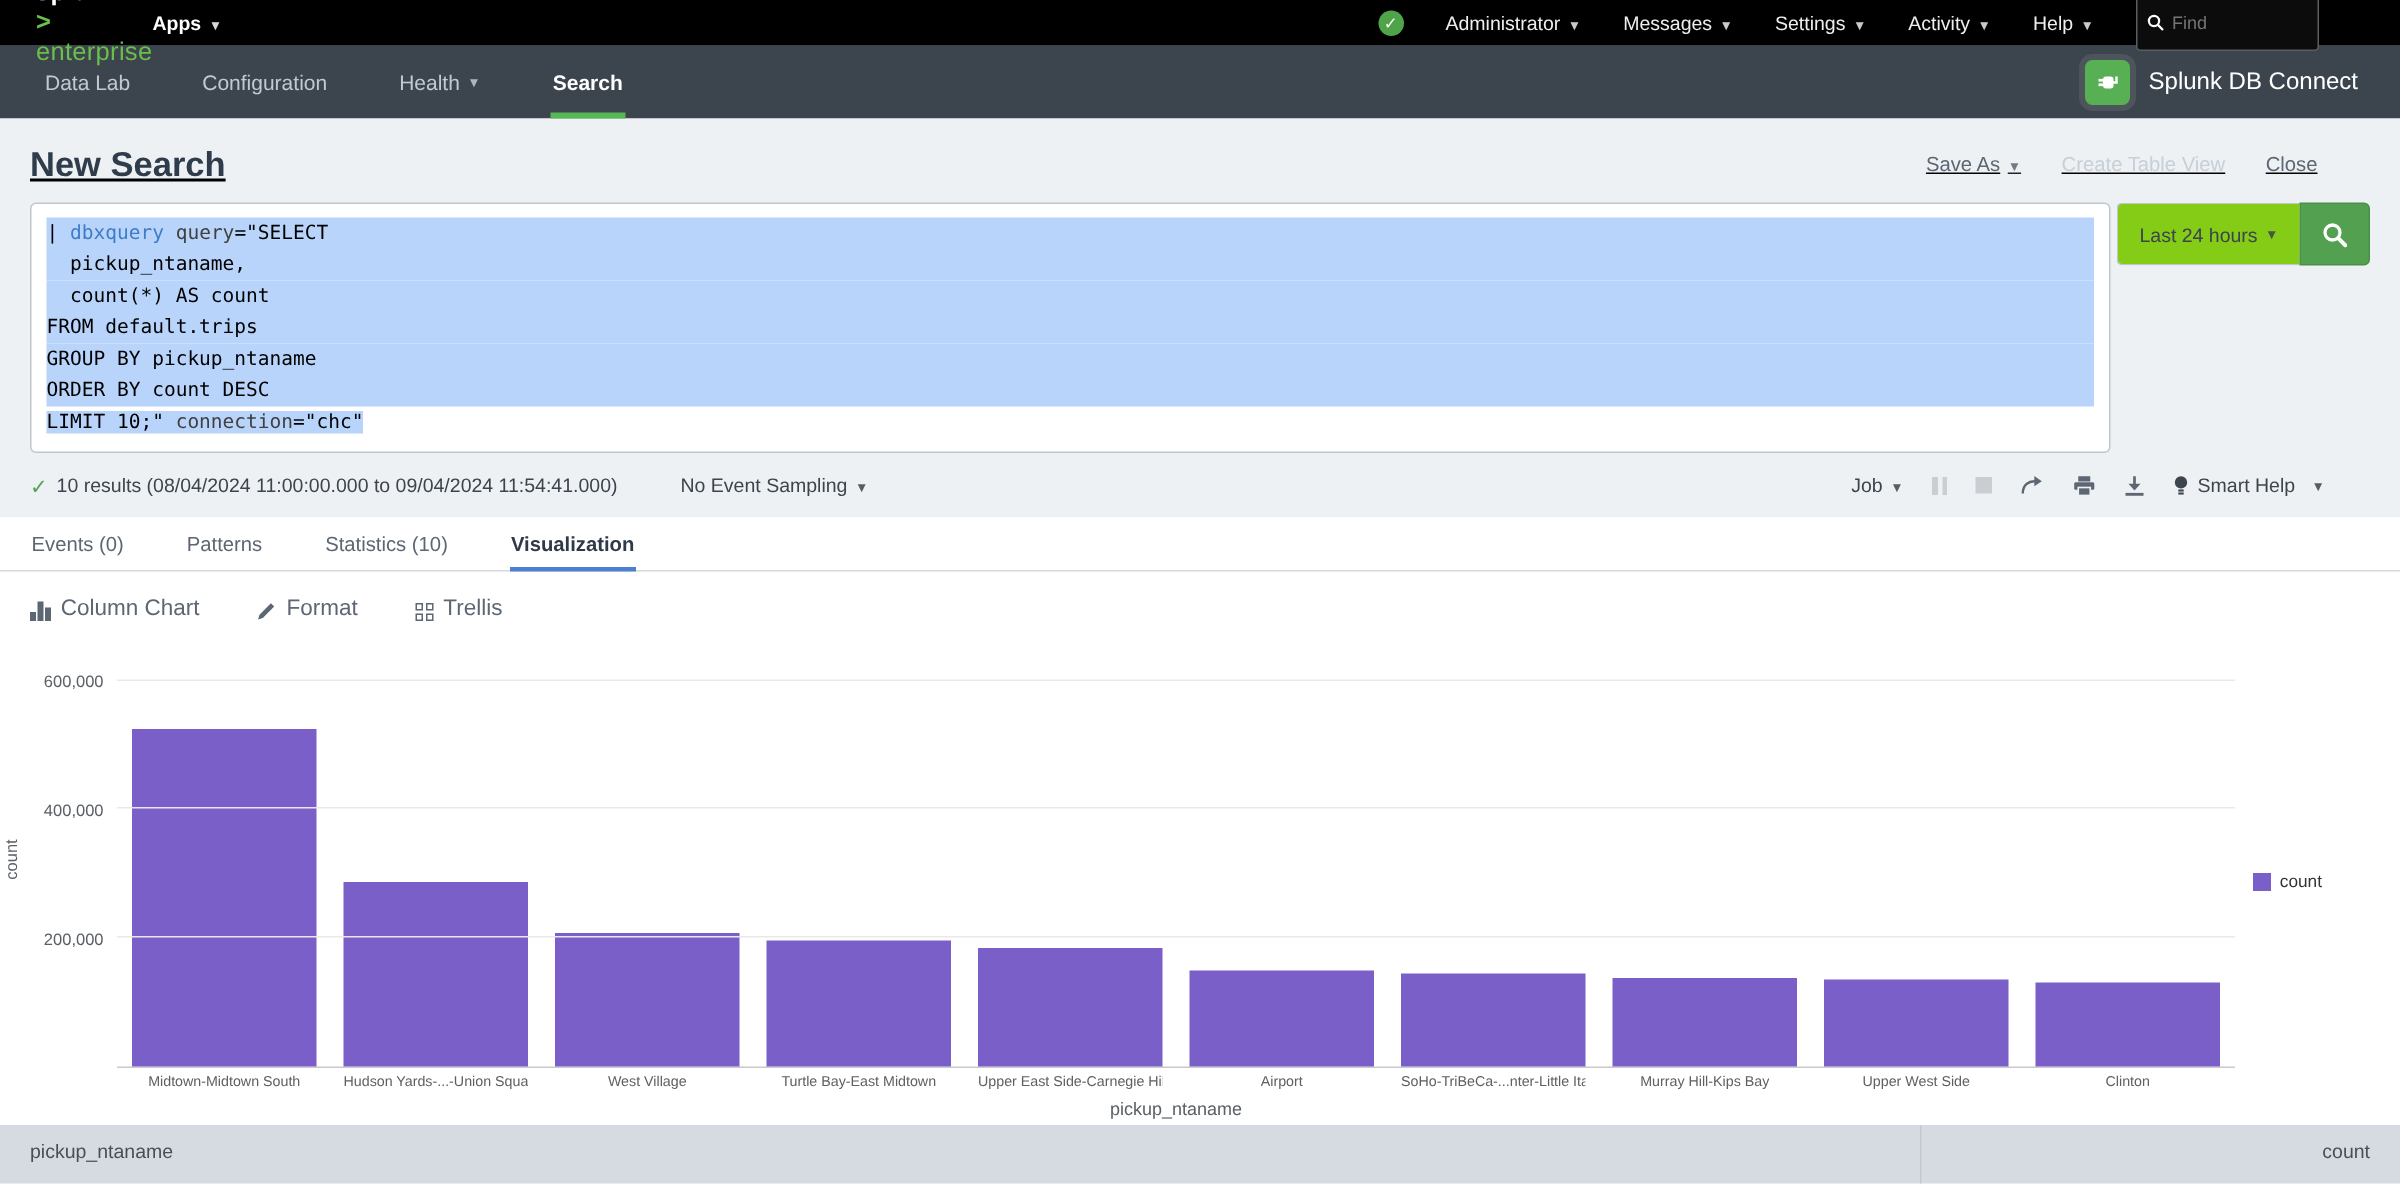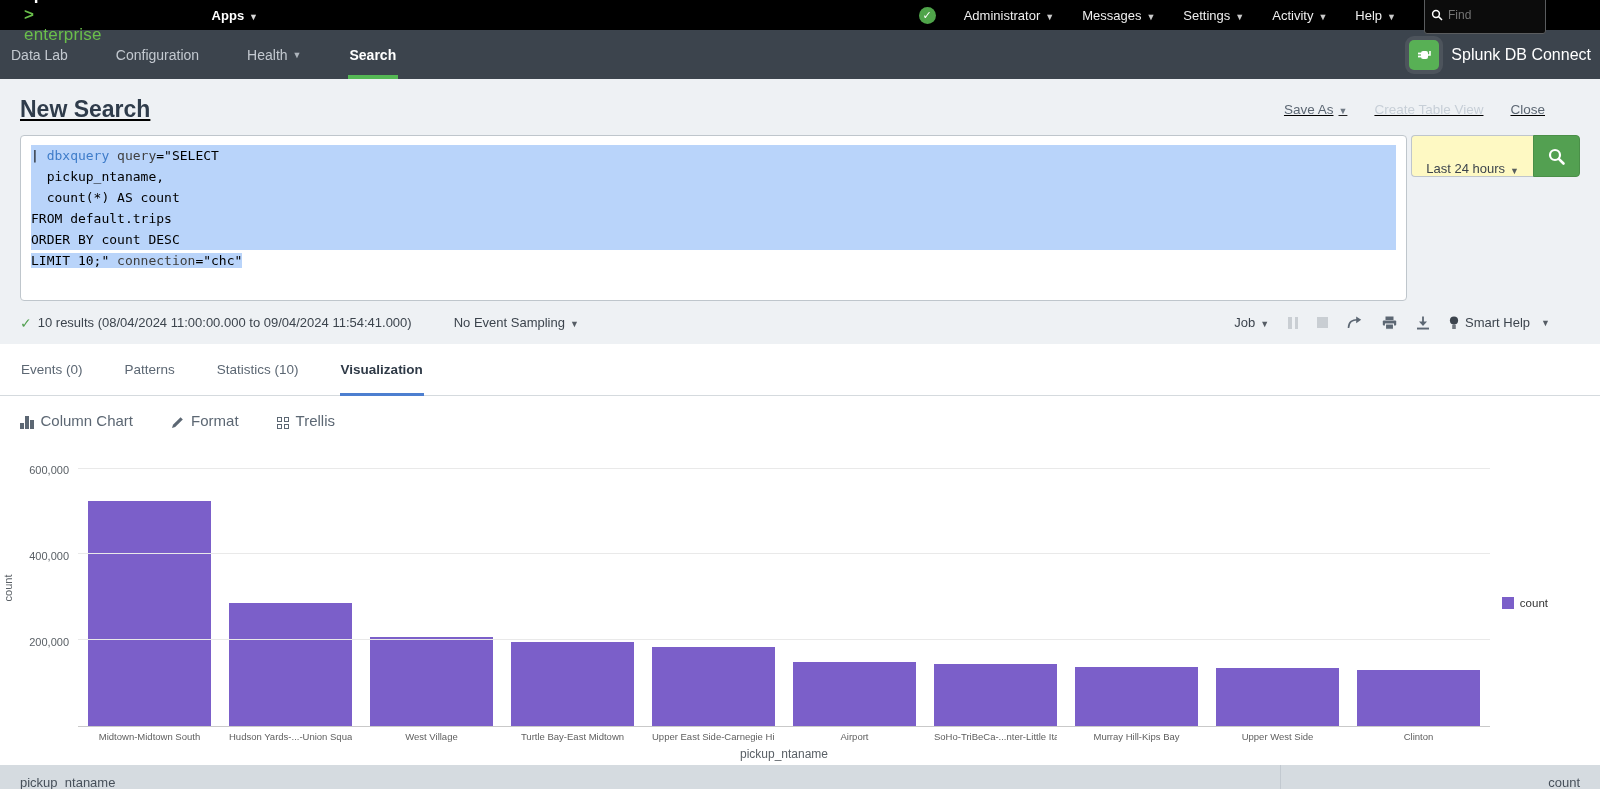--- a/index.html
+++ b/index.html
@@ -6,32 +6,32 @@
   html,body { width:1600px; height:789px; overflow:hidden; background:#fff;
     font-family:"Liberation Sans", sans-serif; }
   .caret { font-size:9px; margin-left:5px; opacity:.85; }
 
   
   .topbar { height:30px; background:#000; display:flex; align-items:center; padding:0 24px; color:#fff; }
   .logo { font-size:17px; letter-spacing:.2px; display:flex; align-items:baseline;flex-direction:column; }
   .logo .l-splunk { font-weight:bold; color:#fff; }
   .logo .l-gt { color:#6abf4b; font-weight:bold; }
   .logo .l-ent { color:#6abf4b; font-weight:300; }
-  .apps { margin-left:110px; font-size:13px; font-weight:600; color:#fff; cursor:pointer; }
+  .apps { font-size:13px; font-weight:600; color:#fff; cursor:pointer; }
   .top-right { margin-left:auto; display:flex; align-items:center; gap:28px; }
   .status-ok { width:17px; height:17px; border-radius:50%; background:#4fa44a; color:#fff;
     font-size:11px; display:flex; align-items:center; justify-content:center; }
   .top-menu { font-size:13px; color:#eee; cursor:pointer; white-space:nowrap; }
   .findbox { width:122px; height:37px; background:#0c0c0c; border:1px solid #5a5c5e; border-radius:3px;
     display:flex; align-items:center; padding:0 6px; gap:5px; margin-right:30px; }
   .findbox input { background:transparent; border:none; outline:none; color:#fff; font-size:12px; width:80px;
     font-family:"Liberation Sans",sans-serif; }
 
   
-  .appbar { height:49px; background:#3c444d; display:flex; align-items:stretch; padding:0 9px; }
+  .appbar { height:49px; background:#3c444d; display:flex; align-items:stretch; padding:0 28px; }
   .nav-item { display:flex; align-items:center; padding:0 2px; margin-right:44px; font-size:14px;
     color:#c3c9d0; cursor:pointer; position:relative; }
   .nav-item.active { color:#fff; font-weight:600; }
   .nav-item.active::after { content:""; position:absolute; left:0; right:0; bottom:0; height:4px; background:#55b855; }
   .appbar-right { margin-left:auto; display:flex; align-items:center; gap:12px; }
   .dbx-icon { width:30px; height:30px; border-radius:5px; background:#58b055; display:flex;
     align-items:center; justify-content:center; box-shadow:0 0 0 4px #4d545c; }
   .app-name { color:#fff; font-size:16px; }
 
   
@@ -45,39 +45,39 @@
   .search-row { display:flex; align-items:flex-start; padding:0 20px; }
   .query-box { flex:1; background:#fff; border:1px solid #bfc6cc; border-radius:4px; min-height:166px;
     padding:9px 10px; font-family:"DejaVu Sans Mono", monospace; font-size:13px; line-height:21px; cursor:text; }
   .qline { white-space:pre; color:#000; }
   .qline.sel-full { background:#b9d4fa; }
   .sel-text { background:#b9d4fa; }
   .tok-cmd { color:#3e7cc9; }
   .tok-arg { color:#404040; }
   .tok-plain { color:#000; }
   .time-group { display:flex; margin-left:4px; }
-  .time-btn { height:42px; background:#fef9c3; border:1px solid #bfc6cc; border-right:none;
-    border-radius:4px 0 0 4px; padding:0 14px; font-size:13px; color:#3c444d; display:flex; align-items:flex-end; cursor:pointer; }
+  .time-btn { height:42px; background:#84cc16; border:1px solid #bfc6cc; border-right:none;
+    border-radius:4px 0 0 4px; padding:0 14px; font-size:13px; color:#3c444d; display:flex; align-items:center; cursor:pointer; }
   .search-btn { width:47px; height:42px; background:#53a051; border:1px solid #4a8f48; border-radius:0 4px 4px 0;
     display:flex; align-items:center; justify-content:center; cursor:pointer; }
 
   .results-row { display:flex; align-items:center; height:43px; padding:0 50px 0 20px; font-size:13px; color:#3c444d; }
   .res-check { color:#53a051; font-size:14px; margin-right:6px; }
   .sampling { margin-left:42px; cursor:pointer; }
   .job-controls { margin-left:auto; display:flex; align-items:center; gap:19px; }
   .job-label { cursor:pointer; }
   .ic { display:flex; align-items:center; justify-content:center; cursor:pointer; }
   .ic-disabled { cursor:default; }
   .pause-bars { display:flex; gap:3px; }
   .pause-bars span { width:3.5px; height:12px; background:#c9ced3; display:block; }
   .stop-sq { width:11px; height:11px; background:#c9ced3; }
   .smart { display:flex; align-items:center; gap:6px; cursor:pointer; }
 
   
-  .tabs-row { background:#fff; display:flex; padding:0 20px; border-bottom:1px solid #d5dade; height:52px; }
+  .tabs-row { background:#fff; display:flex; padding:0 20px; border-bottom:1px solid #d5dade; height:36px; }
   .tab { display:flex; align-items:center; font-size:13.5px; color:#5c6773; margin-right:40px;
     position:relative; cursor:pointer; padding:0 1px; }
   .tab.active { color:#2f3a47; font-weight:bold; }
   .tab.active::after { content:""; position:absolute; left:0; right:0; bottom:-1px; height:3px; background:#4d7fd0; }
 
   
   .viz-toolbar { display:flex; align-items:center; padding:16px 20px 14px 20px; gap:38px; }
   .viz-btn { display:flex; align-items:flex-end; gap:7px; font-size:15px; color:#5c6773; cursor:pointer; }
   .colchart-ic { display:flex; align-items:flex-end; gap:1.5px; height:13px; }
   .colchart-ic span { width:3.5px; background:#5c6773; display:block; }
@@ -179,20 +179,21 @@
       <div class="head-link">Close</div>
     </div>
   </div>
 
   <div class="search-row">
     <div class="query-box">
         <div class="qline sel-full"><span class="tok-plain">| </span><span class="tok-cmd">dbxquery</span><span class="tok-plain"> </span><span class="tok-arg">query</span><span class="tok-plain">="SELECT</span></div>
         <div class="qline sel-full"><span class="tok-plain">  pickup_ntaname,</span></div>
         <div class="qline sel-full"><span class="tok-plain">  count(*) AS count</span></div>
         <div class="qline sel-full"><span class="tok-plain">FROM default.trips</span></div>
+        <div class="qline sel-full"><span class="tok-plain">GROUP BY pickup_ntaname</span></div>
         <div class="qline sel-full"><span class="tok-plain">ORDER BY count DESC</span></div>
         <div class="qline"><span class="sel-text"><span class="tok-plain">LIMIT 10;" </span><span class="tok-arg">connection</span><span class="tok-plain">="chc"</span></span></div>
       </div>
     <div class="time-group">
       <div class="time-btn">
         <span>Last 24 hours</span>
           <span class="caret">▼</span>
       </div>
       <div class="search-btn">
         <svg width="19" height="19" viewBox="0 0 19 19">

